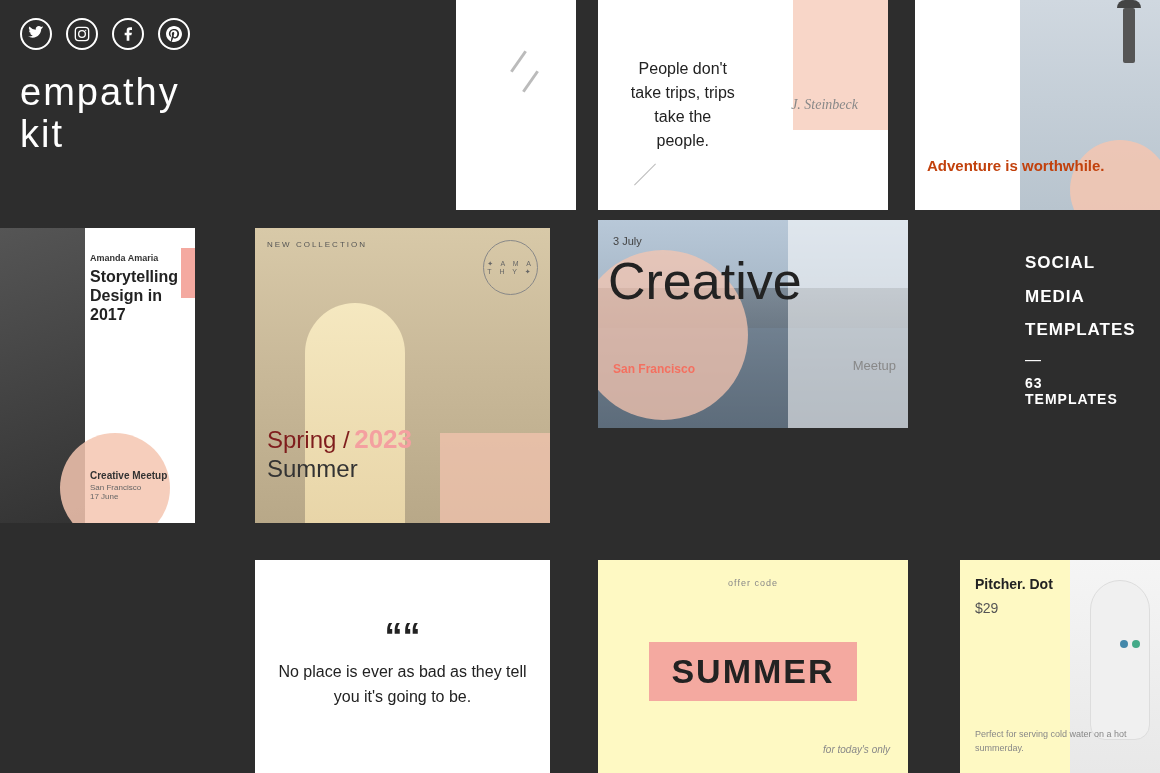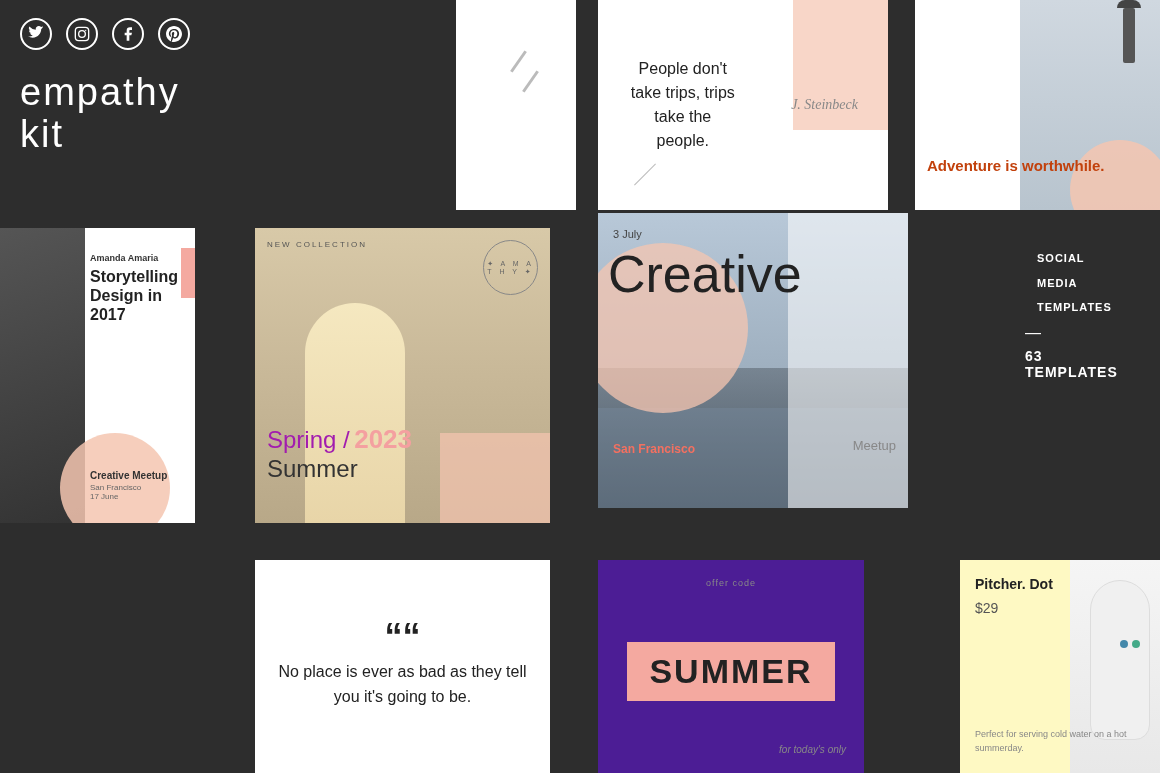--- a/index.html
+++ b/index.html
@@ -58,26 +58,25 @@
     
     .sidebar-right {
       position: absolute;
       right: 0;
       top: 230px;
       width: 155px;
       padding: 20px;
       color: #fff;
     }
     .sidebar-right .label {
-      font-size: 11px;
+      font-size: 17px;
       font-weight: 700;
       letter-spacing: 1px;
       line-height: 1.5;
       margin-bottom: 8px;
-      margin-left: 12px;
     }
     .sidebar-right .dash {
       font-size: 16px;
       margin: 6px 0;
     }
     .sidebar-right .count {
       font-size: 14px;
       font-weight: 700;
       letter-spacing: 1px;
       margin-top: 4px;
@@ -346,40 +345,40 @@
     }
     .spring-summer-text {
       position: absolute;
       left: 12px;
       bottom: 40px;
       z-index: 5;
     }
     .spring-text {
       font-size: 24px;
       font-weight: 300;
-      color: #a21caf;
+      color: #7f1d1d;
     }
     .year-text {
       font-size: 26px;
       font-weight: 700;
       color: #f4a0a0;
     }
     .summer-text {
       font-size: 24px;
       font-weight: 300;
       color: #333;
     }
 
     
     .card-mid-3 {
       position: absolute;
       left: 598px;
-      top: 213px;
+      top: 220px;
       width: 310px;
-      height: 295px;
+      height: 208px;
       background: #fff;
       overflow: hidden;
     }
     .card-mid-3-inner {
       width: 100%;
       height: 100%;
       position: relative;
     }
     .bridge-photo {
       position: absolute;
@@ -535,23 +534,23 @@
       color: #222;
       text-align: center;
       line-height: 1.55;
     }
 
     
     .card-bot-3 {
       position: absolute;
       left: 598px;
       top: 560px;
-      width: 266px;
+      width: 310px;
       height: 213px;
-      background: #4c1d95;
+      background: #fef9c3;
       overflow: hidden;
     }
     .card-bot-3-inner {
       width: 100%;
       height: 100%;
       position: relative;
       display: flex;
       flex-direction: column;
       align-items: center;
       justify-content: center;

